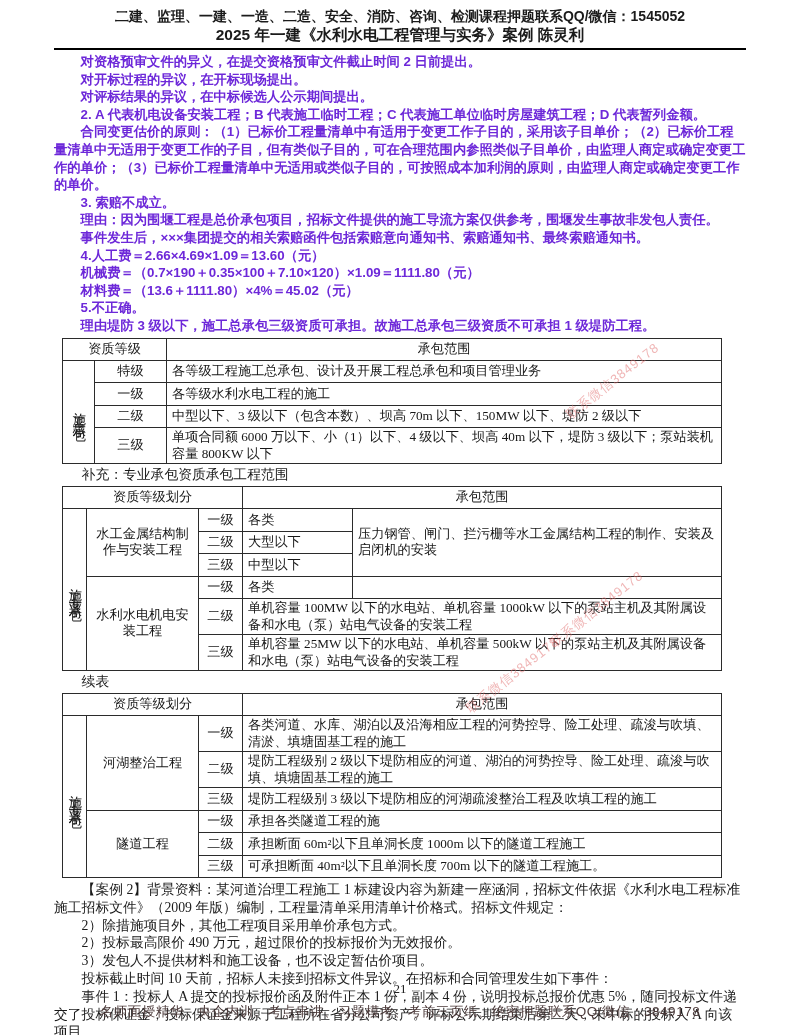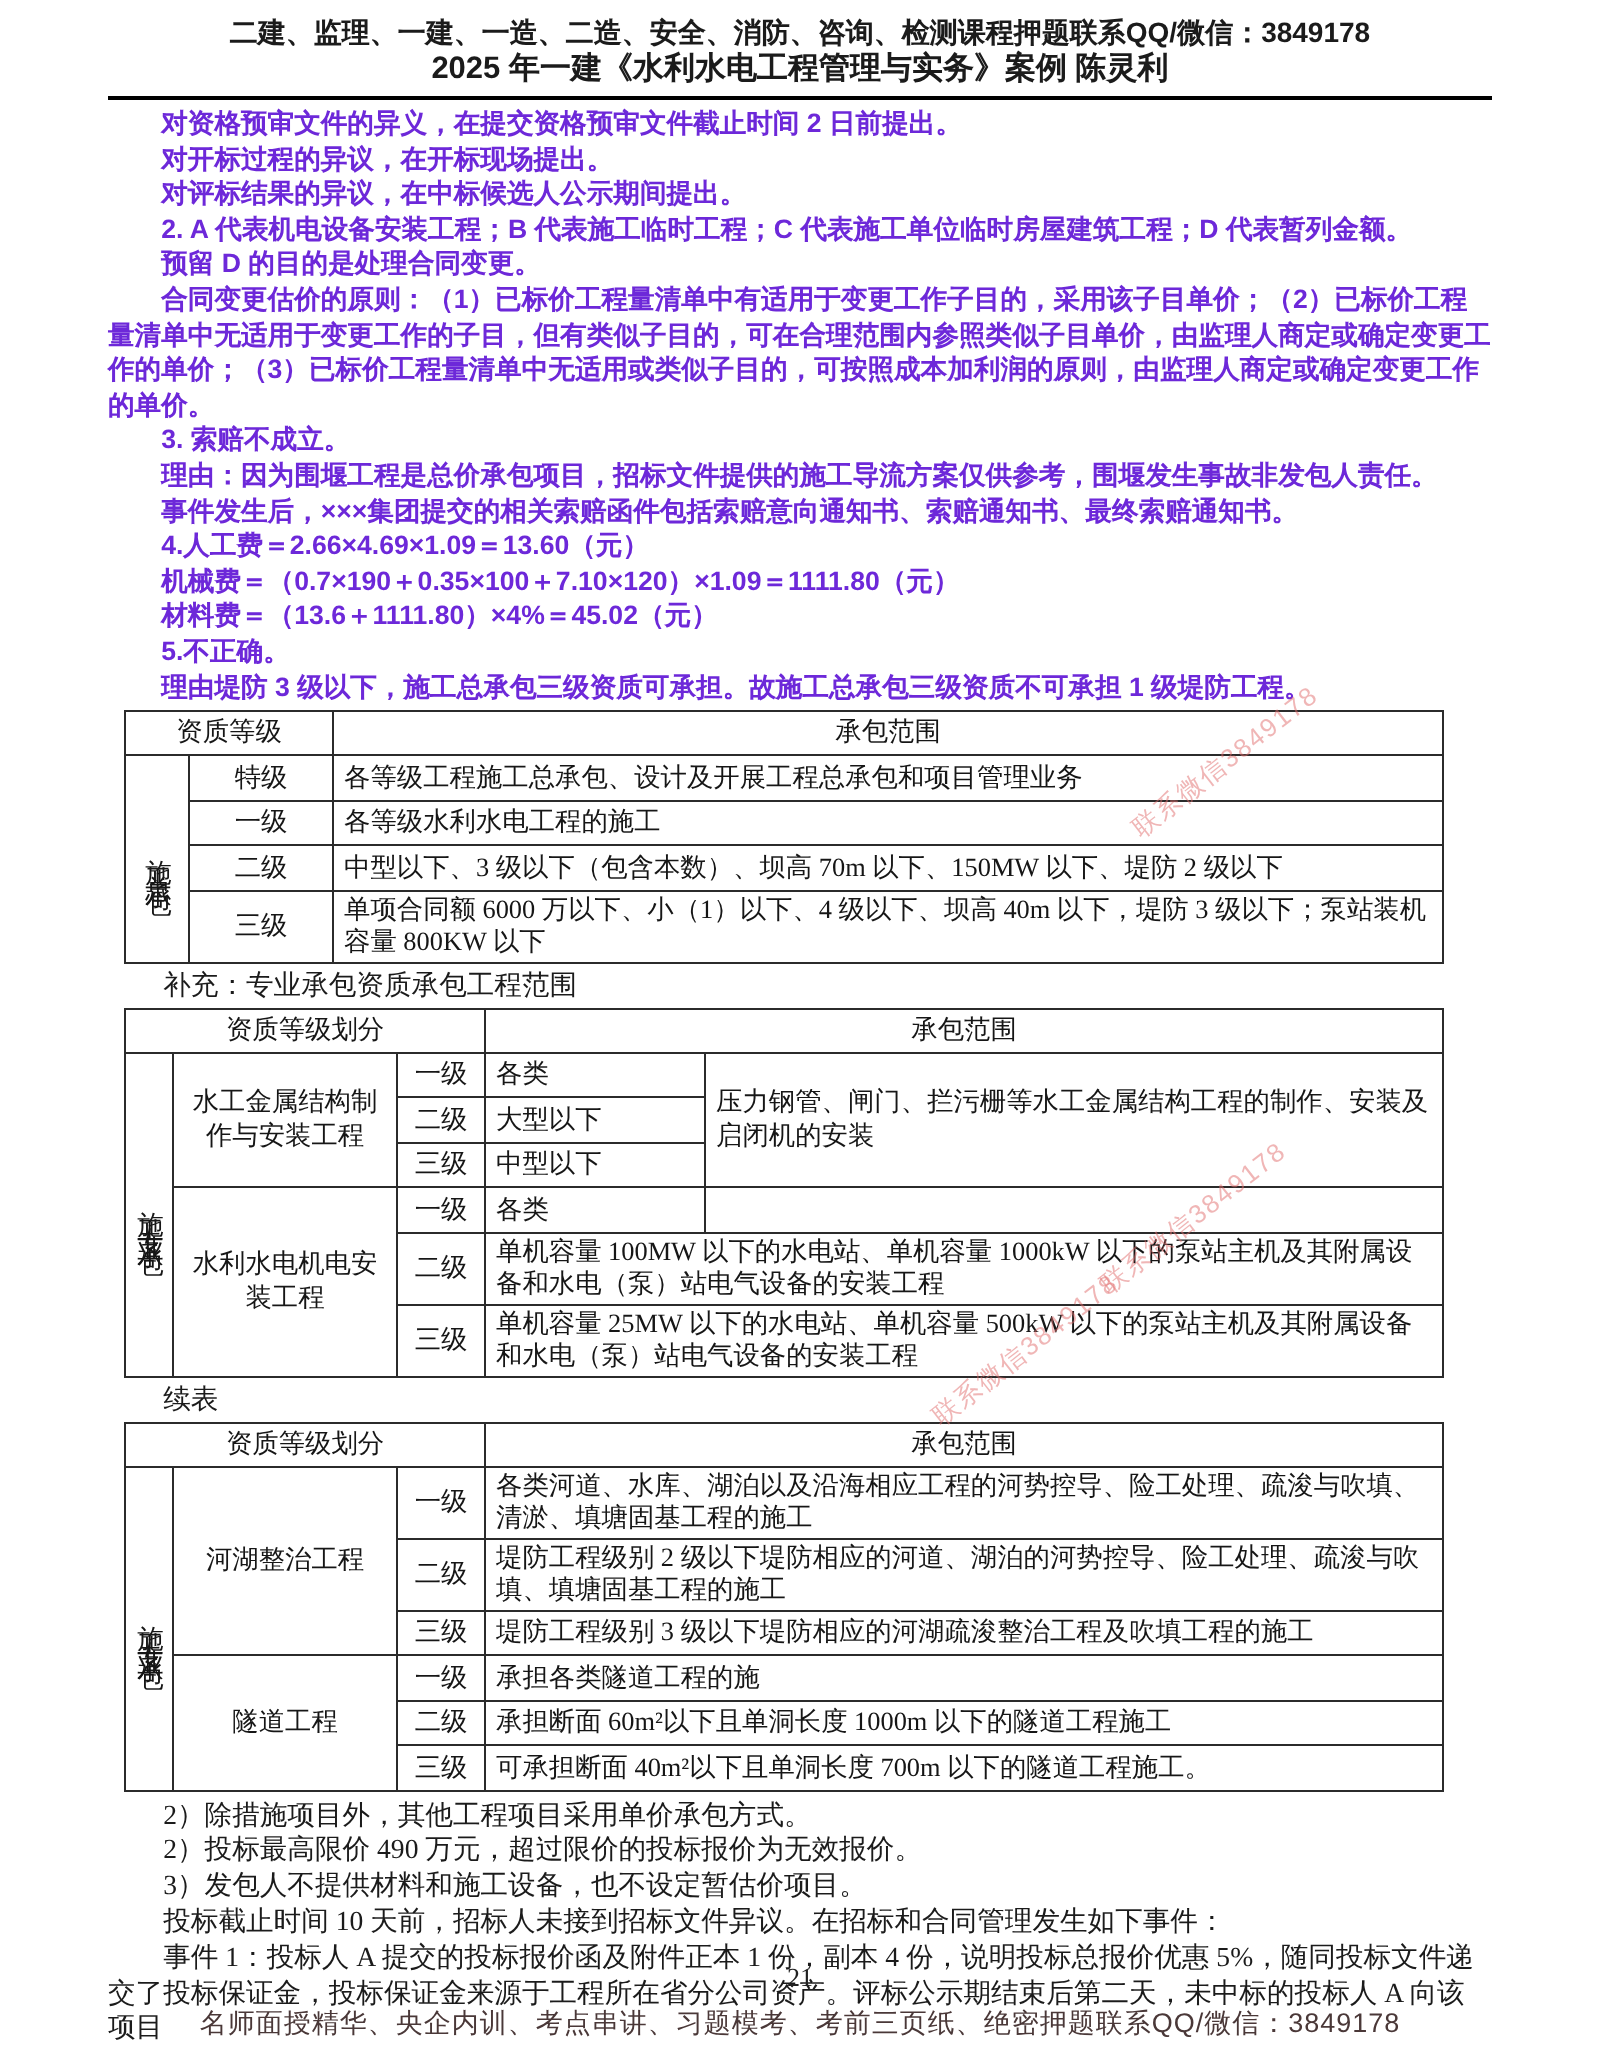--- a/index.html
+++ b/index.html
@@ -50,30 +50,29 @@
 </style>
 </head>
 <body>
 
 <div class="page">
 
   <div class="wm wm1">联系微信3849178</div>
   <div class="wm wm2">联系微信3849178</div>
   <div class="wm wm3">联系微信3849178</div>
 
-  <div class="hdr1">二建、监理、一建、一造、二造、安全、消防、咨询、检测课程押题联系QQ/微信：3849178</div>
+  <div class="hdr1">二建、监理、一建、一造、二造、安全、消防、咨询、检测课程押题联系QQ/微信：1545052</div>
   <div class="hdr2">2025 年一建《水利水电工程管理与实务》案例 陈灵利</div>
   <div class="rule"></div>
 
   <div class="red-block">
     <p>对资格预审文件的异义，在提交资格预审文件截止时间 2 日前提出。</p>
     <p>对开标过程的异议，在开标现场提出。</p>
     <p>对评标结果的异议，在中标候选人公示期间提出。</p>
     <p>2. A 代表机电设备安装工程；B 代表施工临时工程；C 代表施工单位临时房屋建筑工程；D 代表暂列金额。</p>
-    <p>预留 D 的目的是处理合同变更。</p>
     <p>合同变更估价的原则：（1）已标价工程量清单中有适用于变更工作子目的，采用该子目单价；（2）已标价工程量清单中无适用于变更工作的子目，但有类似子目的，可在合理范围内参照类似子目单价，由监理人商定或确定变更工作的单价；（3）已标价工程量清单中无适用或类似子目的，可按照成本加利润的原则，由监理人商定或确定变更工作的单价。</p>
     <p>3. 索赔不成立。</p>
     <p>理由：因为围堰工程是总价承包项目，招标文件提供的施工导流方案仅供参考，围堰发生事故非发包人责任。</p>
     <p>事件发生后，×××集团提交的相关索赔函件包括索赔意向通知书、索赔通知书、最终索赔通知书。</p>
     <p>4.人工费＝2.66×4.69×1.09＝13.60（元）</p>
     <p>机械费＝（0.7×190＋0.35×100＋7.10×120）×1.09＝1111.80（元）</p>
     <p>材料费＝（13.6＋1111.80）×4%＝45.02（元）</p>
     <p>5.不正确。</p>
     <p>理由堤防 3 级以下，施工总承包三级资质可承担。故施工总承包三级资质不可承担 1 级堤防工程。</p>
   </div>
@@ -194,20 +193,21 @@
       <td>承担断面 60m²以下且单洞长度 1000m 以下的隧道工程施工</td>
     </tr>
     <tr>
       <td class="c" style="height:19.5px;">三级</td>
       <td>可承担断面 40m²以下且单洞长度 700m 以下的隧道工程施工。</td>
     </tr>
   </tbody>
     </table>
 
   <div class="case-block">
+    <p>【案例 2】背景资料：某河道治理工程施工 1 标建设内容为新建一座涵洞，招标文件依据《水利水电工程标准施工招标文件》（2009 年版）编制，工程量清单采用清单计价格式。招标文件规定：</p>
     <p>2）除措施项目外，其他工程项目采用单价承包方式。</p>
     <p>2）投标最高限价 490 万元，超过限价的投标报价为无效报价。</p>
     <p>3）发包人不提供材料和施工设备，也不设定暂估价项目。</p>
     <p>投标截止时间 10 天前，招标人未接到招标文件异议。在招标和合同管理发生如下事件：</p>
     <p>事件 1：投标人 A 提交的投标报价函及附件正本 1 份，副本 4 份，说明投标总报价优惠 5%，随同投标文件递交了投标保证金，投标保证金来源于工程所在省分公司资产。评标公示期结束后第二天，未中标的投标人 A 向该项目</p>
   </div>
 
 </div>
 
 <div class="pagenum">21</div>

